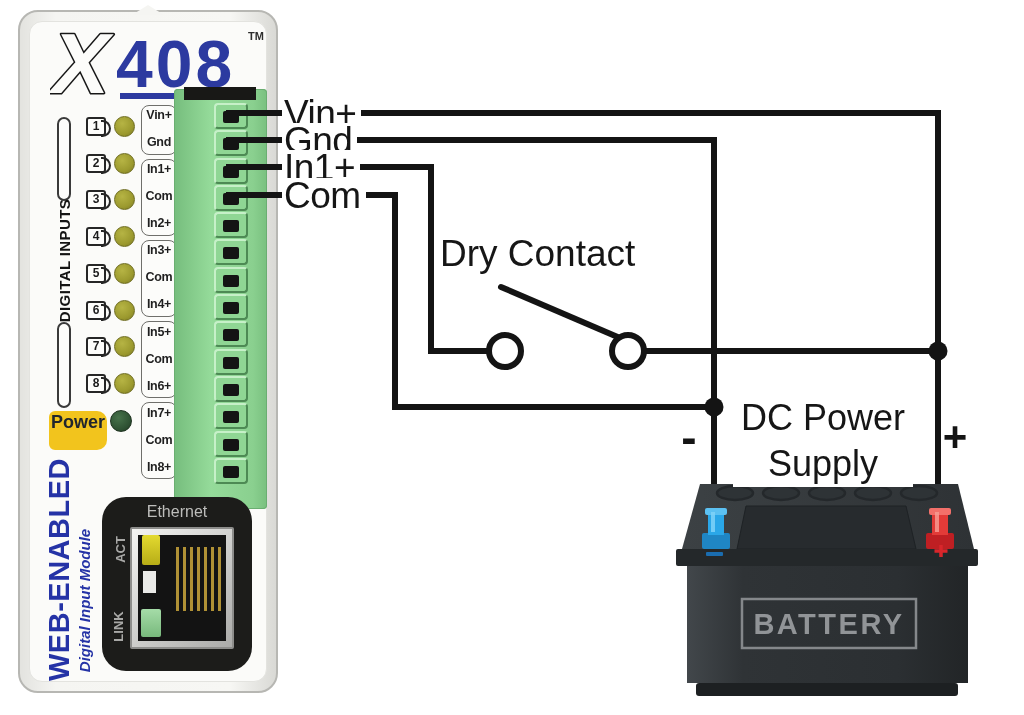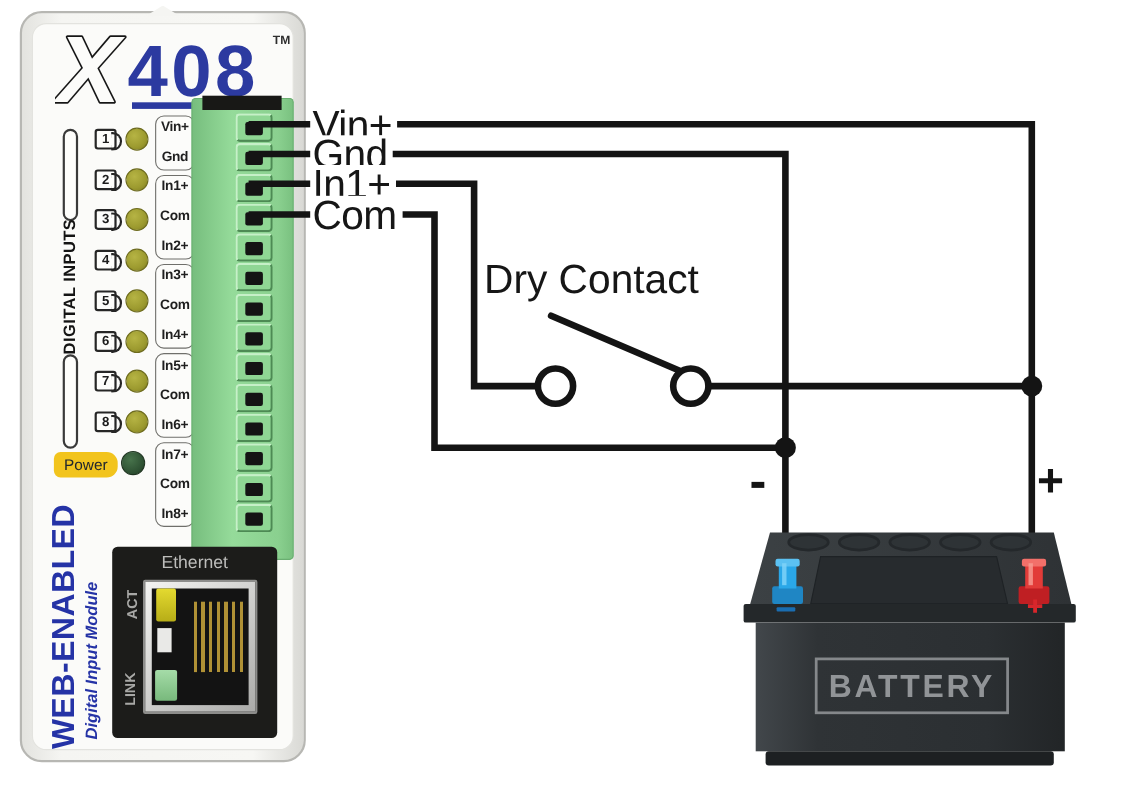--- a/index.html
+++ b/index.html
@@ -48,23 +48,23 @@
   .tg2 { top:147px; height:77px; }
   .tg3 { top:228px; height:77px; }
   .tg4 { top:309px; height:77px; }
   .tg5 { top:390px; height:77px; }
   .term-labels { position:absolute; left:121px; top:93px; width:36px; height:373px;
     display:flex; flex-direction:column; justify-content:space-between; }
   .term-label { height:21px; line-height:21px; text-align:center; font-size:12.5px;
     font-weight:bold; letter-spacing:-.3px; color:#1f1f1f; }
 
   
-  .power-label { position:absolute; left:29px; top:399px; width:58px; height:23px;
+  .power-label { position:absolute; left:29px; top:399px; width:58px; height:39px;
     background:var(--power-yellow,#f2c41d); border-radius:6px 10px 10px 6px; text-align:center;
-    line-height:23px; font-size:14px; font-weight:normal; color:#20262e; }
+    line-height:23px; font-size:18px; font-weight:bold; color:#20262e; }
   .power-led { position:absolute; left:90px; top:398px; width:22px; height:22px; border-radius:50%;
     background:radial-gradient(circle at 38% 34%, #47734b, var(--power-led-green,#2e5133) 65%, #20381f);
     border:1px solid #1e3320; }
 
   
   .side-label { position:absolute; left:-73px; top:541px; width:224px; text-align:center;
     font-size:29px; font-weight:bold; letter-spacing:.5px; color:var(--side-label-blue,#2533a6);
     transform:rotate(-90deg); }
   .side-sublabel { position:absolute; left:-21px; top:580px; width:170px; text-align:center;
     font-size:15px; font-style:italic; font-weight:bold; color:var(--side-label-blue,#2533a6);
@@ -76,21 +76,21 @@
     border-radius:4px; box-shadow:inset 0 0 0 1px #6aae71; }
   .tblock-strip { position:absolute; left:164px; top:75px; width:72px; height:13px; background:#18181六; background:#181816; }
   .cells { position:absolute; left:194px; top:91px; width:34px; height:381px;
     display:flex; flex-direction:column; justify-content:space-between; }
   .cell { position:relative; width:34px; height:26px; background:#8fd694;
     border:2px solid; border-color:#c6f0c8 #4d8a54 #4d8a54 #c6f0c8; border-radius:4px; }
   .hole { position:absolute; left:7px; top:6px; width:16px; height:12px; background:#141414; border-radius:2px; }
 
   
   .eth { position:absolute; left:82px; top:485px; width:150px; height:174px;
-    background:#1c1c1a; border-radius:5px; }
+    background:#1c1c1a; border-radius:24px; }
   .eth-label { position:absolute; left:0; top:6px; width:100%; text-align:center;
     font-size:16px; color:#bdbdbb; }
   .eth-act { position:absolute; left:-7px; top:45px; width:50px; text-align:center;
     font-size:13px; font-weight:bold; color:#a8a8a6; transform:rotate(-90deg); }
   .eth-link { position:absolute; left:-14px; top:122px; width:60px; text-align:center;
     font-size:13px; font-weight:bold; color:#a8a8a6; transform:rotate(-90deg); }
   .jack { position:absolute; left:28px; top:30px; width:104px; height:122px;
     background:linear-gradient(135deg,#f4f4f2,#ababa9); border:2px solid #8d8d8b; border-radius:2px; }
   .jack-inner { position:absolute; left:6px; top:6px; right:6px; bottom:6px; background:#131313; }
   .led-act { position:absolute; left:10px; top:6px; width:18px; height:30px; border-radius:2px;
@@ -338,16 +338,17 @@
 
   <div class="wlabels">
 
   <div class="wl">Vin+</div>
       <div class="wl">Gnd</div>
       <div class="wl">In1+</div>
       <div class="wl">Com</div>
     </div>
 
   <div class="dry-contact">Dry Contact</div>
+  <div class="supply">DC Power Supply</div>
   <div class="neg">-</div>
   <div class="pos">+</div>
 
 </div>
 
 </body></html>

